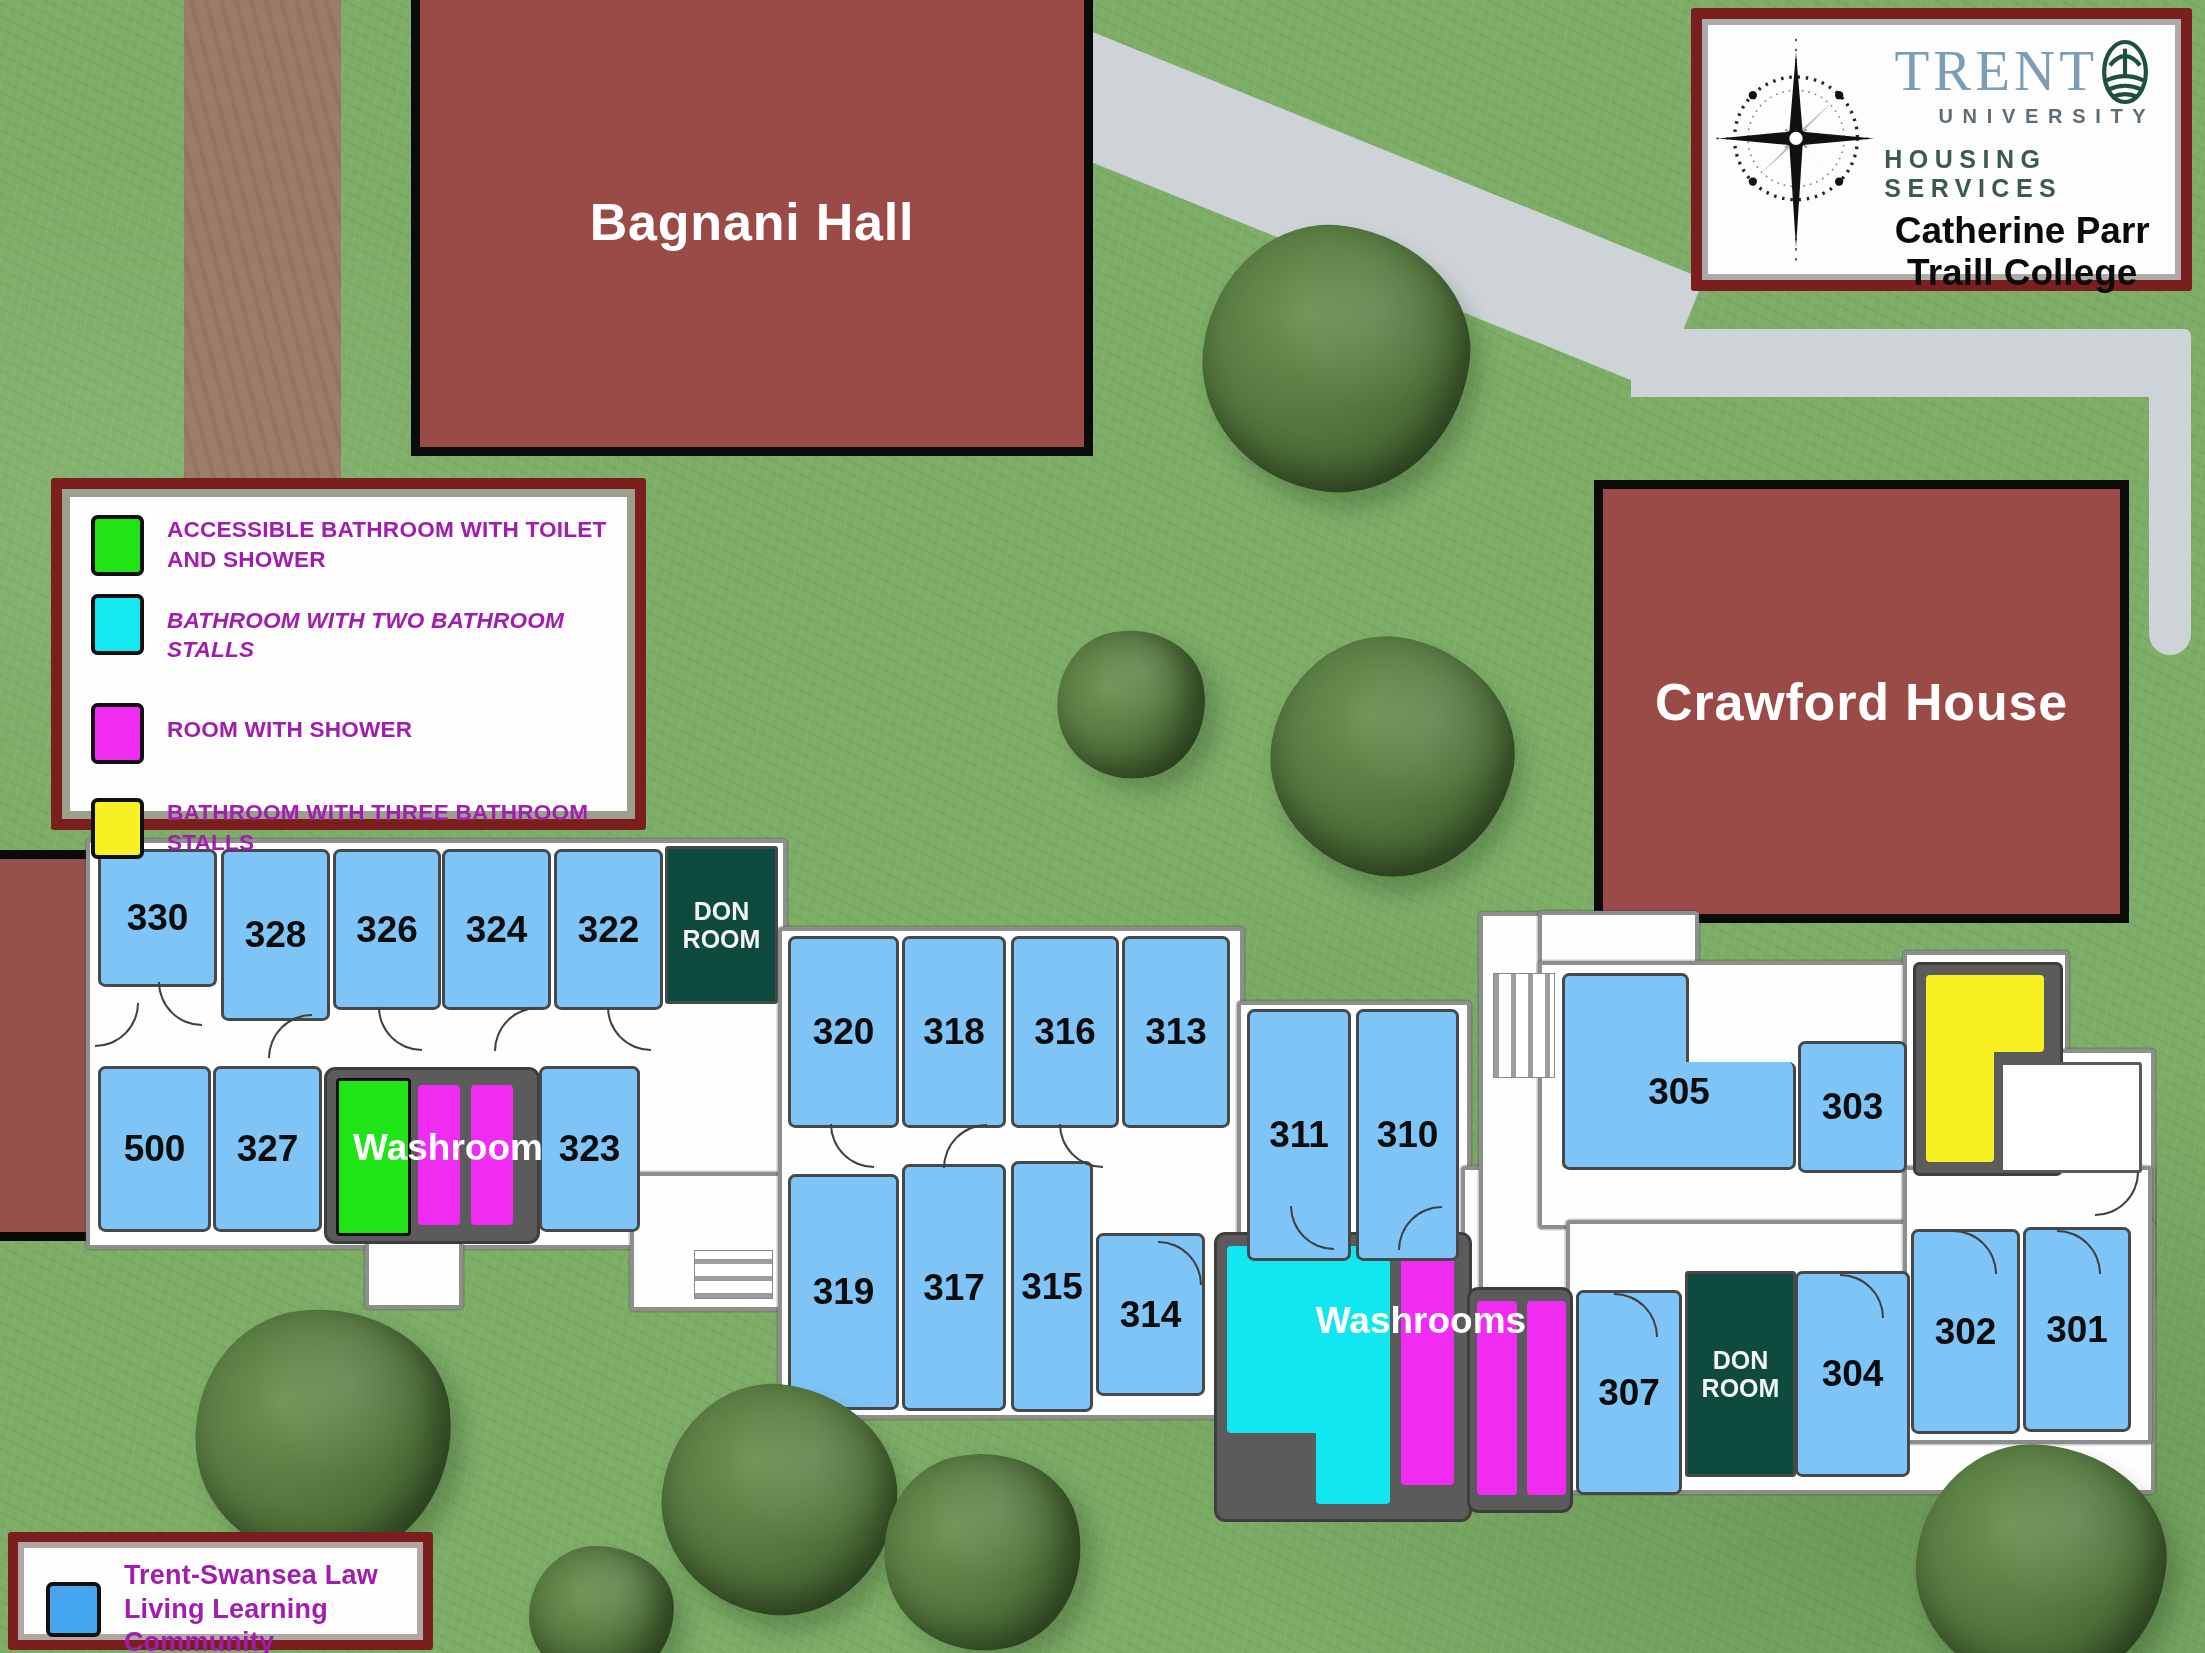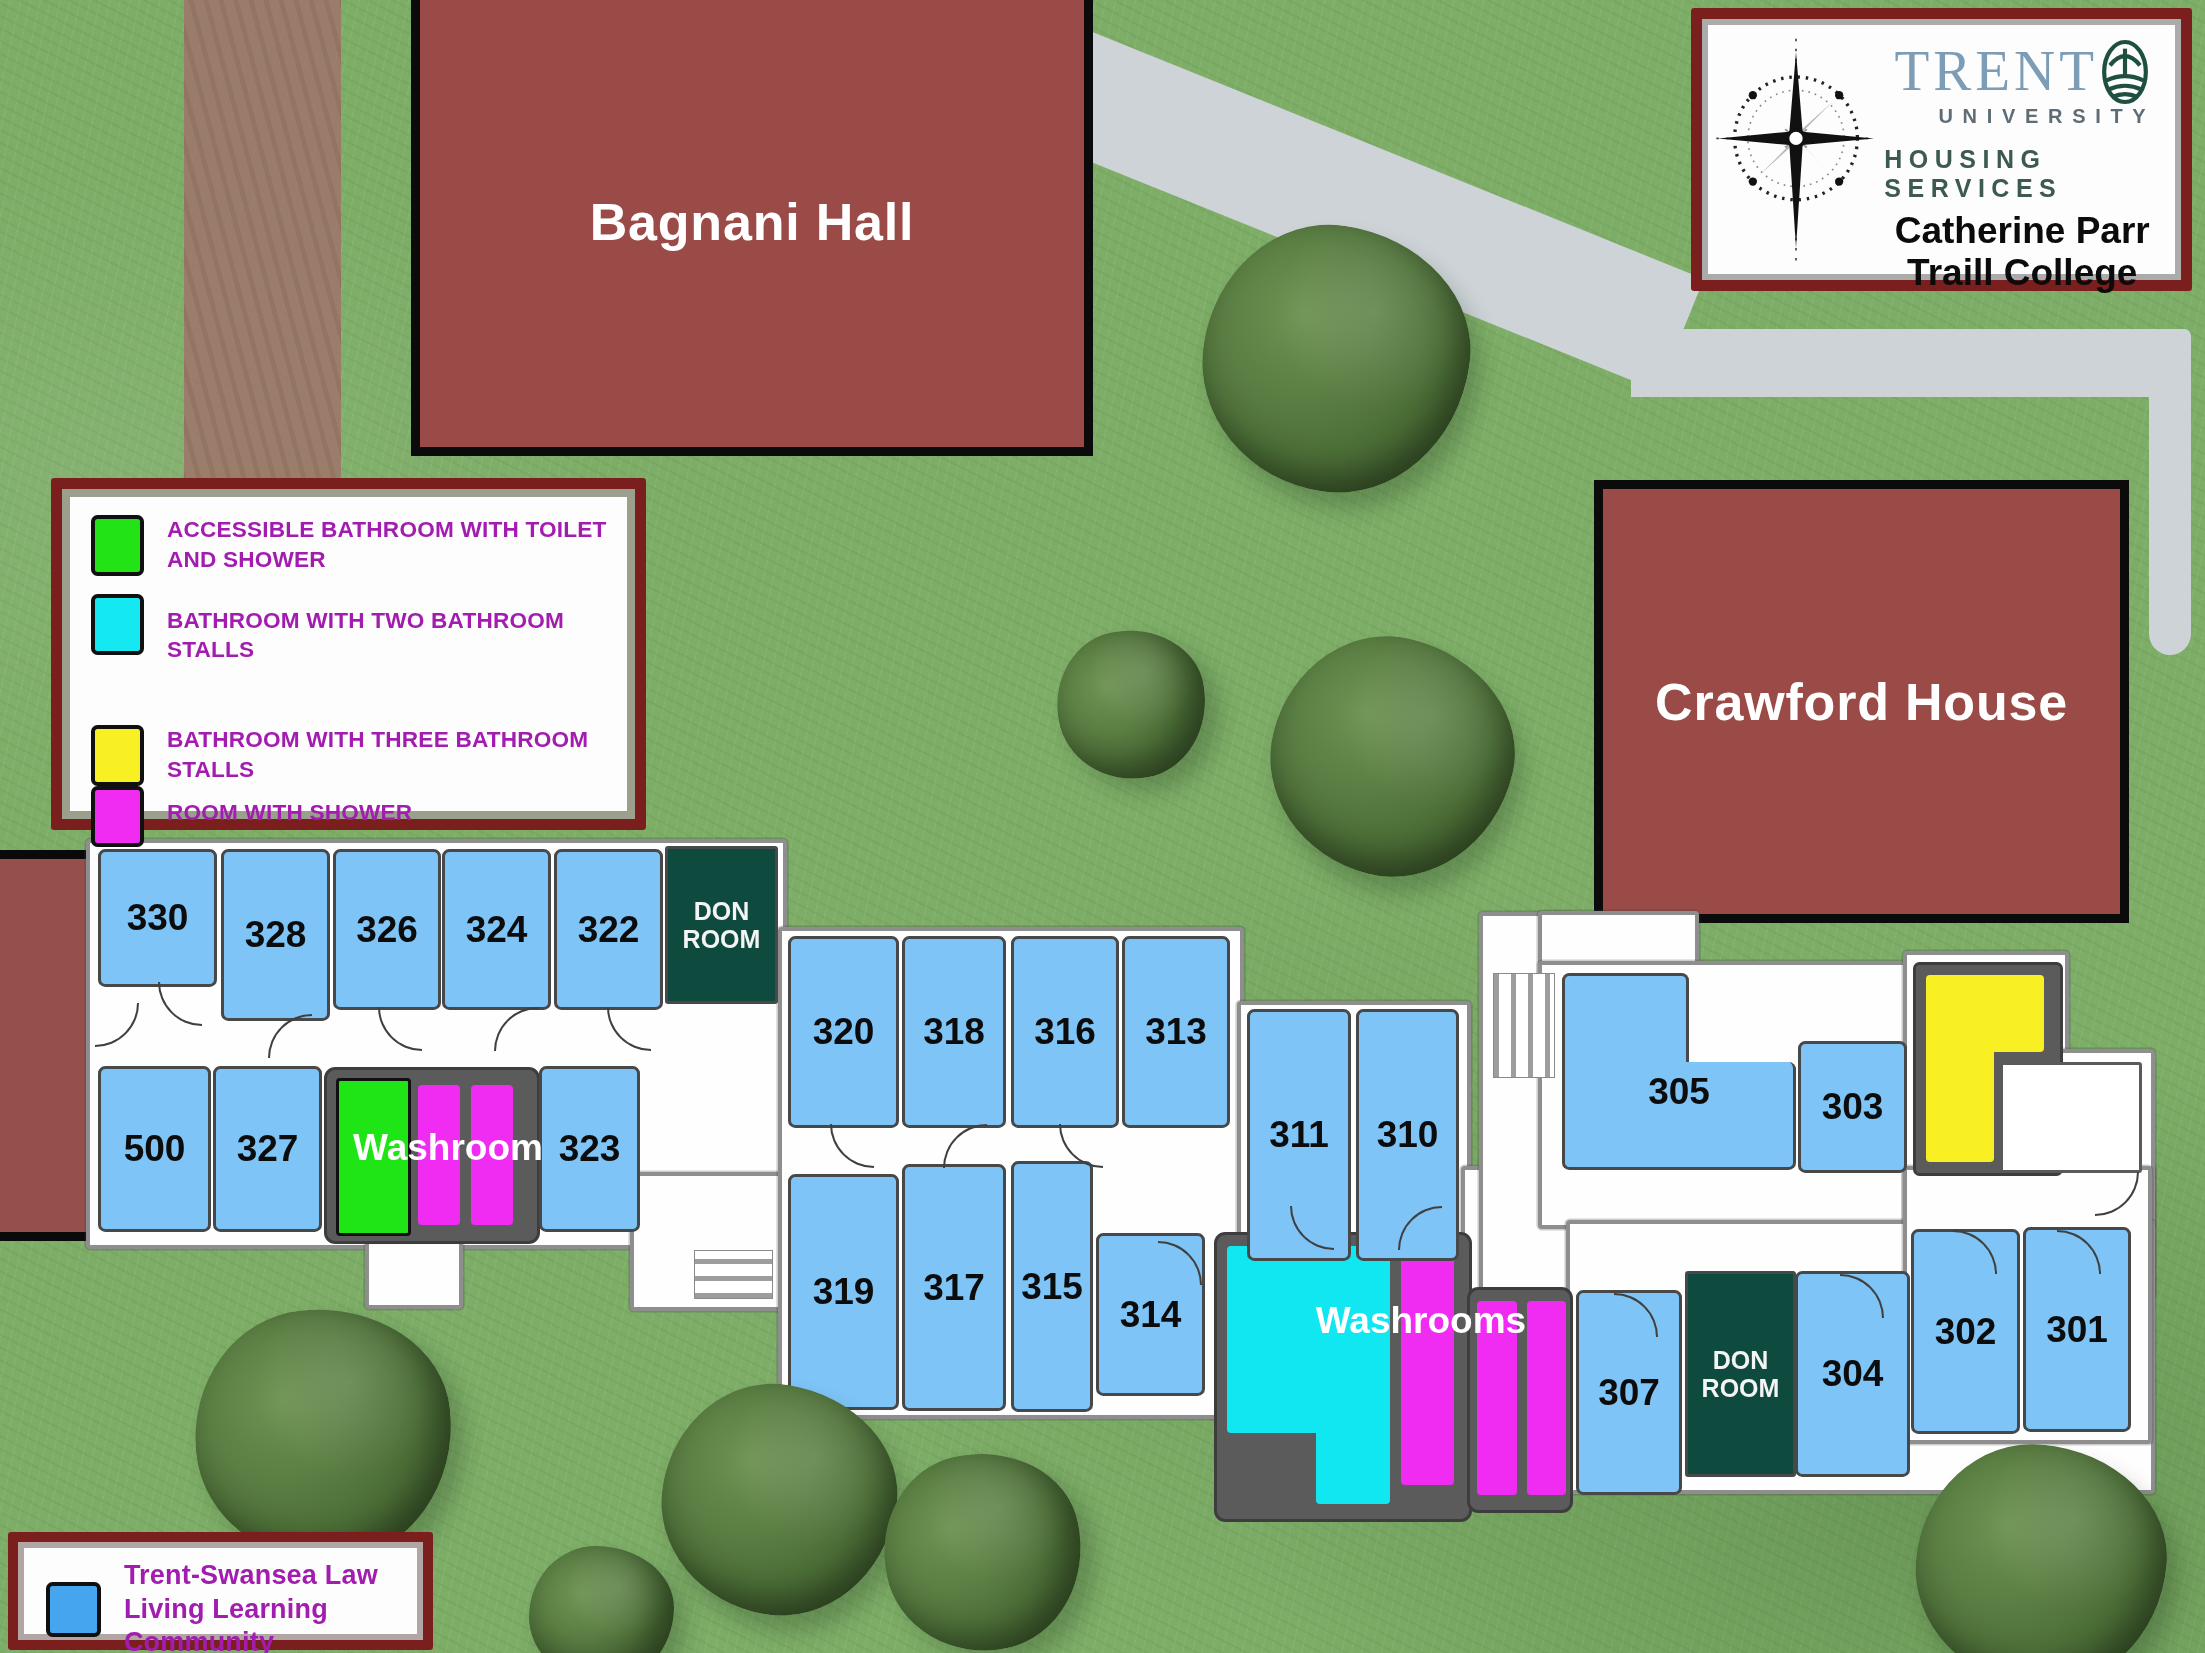--- a/index.html
+++ b/index.html
@@ -244,31 +244,31 @@
   <div class="abs tree" style="left:529px;top:1546px;width:145px;height:137px;"></div>
   <div class="abs tree" style="left:1916px;top:1445px;width:250px;height:242px;transform:rotate(5deg);"></div>
 
   <div class="abs panel-red" style="left:51px;top:478px;width:595px;height:352px;">
     <div class="panel-inner" style="left:11.3px;top:11.3px;right:11.3px;bottom:11.3px;border:8px solid #9aa08c;">
       <div style="position:absolute;left:21px;top:18px;right:13px;display:flex;flex-direction:column;">
         <div class="legend-item" style="margin-bottom:18px;">
           <span class="legend-swatch sw-green"></span>
           <span class="legend-text">ACCESSIBLE BATHROOM WITH TOILET AND SHOWER</span>
         </div>
-        <div class="legend-item" style="margin-bottom:61px;">
+        <div class="legend-item" style="margin-bottom:39px;font-style:italic;">
           <span class="legend-swatch sw-cyan"></span>
           <span class="legend-text" style="padding-top:11.3px;">BATHROOM WITH TWO BATHROOM STALLS</span>
+        </div>
+        <div class="legend-item" style="margin-bottom:34px;">
+          <span class="legend-swatch sw-magenta"></span>
+          <span class="legend-text" style="padding-top:11.3px;">ROOM WITH SHOWER</span>
         </div>
         <div class="legend-item">
           <span class="legend-swatch sw-yellow"></span>
           <span class="legend-text">BATHROOM WITH THREE BATHROOM STALLS</span>
-        </div>
-        <div class="legend-item" style="margin-bottom:34px;">
-          <span class="legend-swatch sw-magenta"></span>
-          <span class="legend-text" style="padding-top:11.3px;">ROOM WITH SHOWER</span>
         </div>
       </div>
     </div>
   </div>
 
   <div class="abs panel-red" style="left:8px;top:1532px;width:425px;height:118px;">
     <div class="panel-inner" style="left:9.7px;top:9.7px;right:9.7px;bottom:9.7px;border:6.5px solid #b1a6a4;">
       <div class="legend-item" style="position:absolute;left:22.6px;top:11.3px;right:8px;align-items:center;">
         <span class="legend-swatch sw-blue" style="height:47px;width:47px;"></span>
         <span class="legend-text" style="font-size:27px;line-height:1.25;">Trent-Swansea Law Living Learning Community</span>

